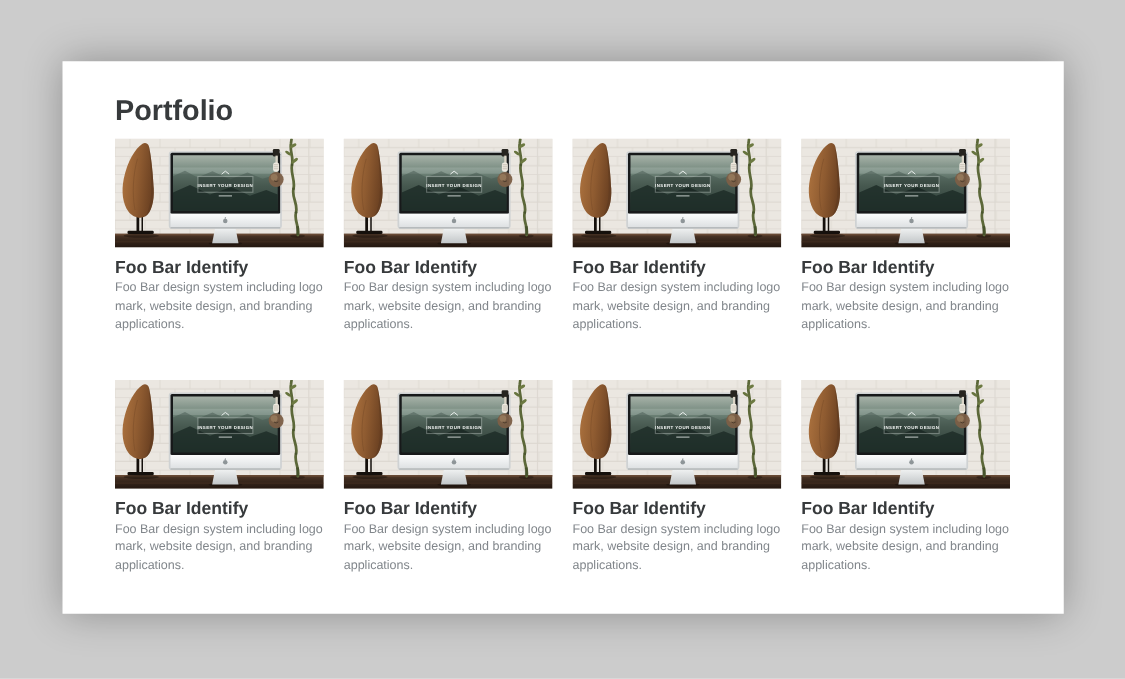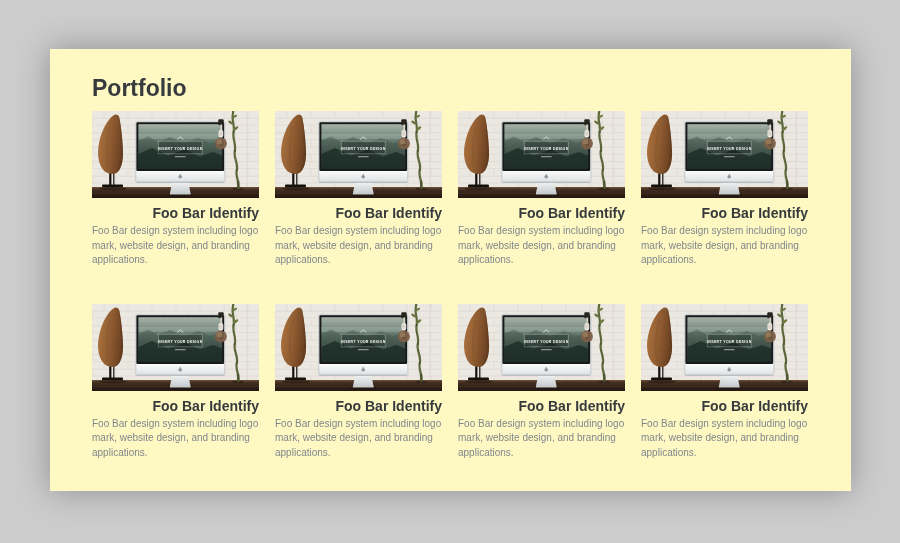--- a/index.html
+++ b/index.html
@@ -7,21 +7,21 @@
     width:900px;height:543px;
     background:#cccccc;
     position:relative;
     font-family:"Liberation Sans", sans-serif;
     overflow:hidden;
   }
   .page{
     position:absolute;
     left:50px;top:49px;
     width:801px;height:442px;
-    background:#fef9c3;
+    background:#ffffff;
     box-shadow:0 0 30px rgba(0,0,0,.30);
     box-sizing:border-box;
     padding:26px 42px 0 42px;
   }
   h1.page-title{
     margin:0 0 9px 0;
     font-size:23px;
     line-height:27px;
     font-weight:bold;
     color:#373a3c;
@@ -36,21 +36,20 @@
   .thumb{
     width:167px;height:87px;display:block;
     background:#ebe7e1;
   }
   .card h2{
     margin:7px 0 3px 0;
     font-size:14px;
     line-height:16px;
     font-weight:bold;
     color:#373a3c;
-    text-align:right;
   }
   .card p{
     margin:0;
     width:171px;
     font-size:10px;
     line-height:14.6px;
     color:#81868b;
   }
 </style>
 </head>

